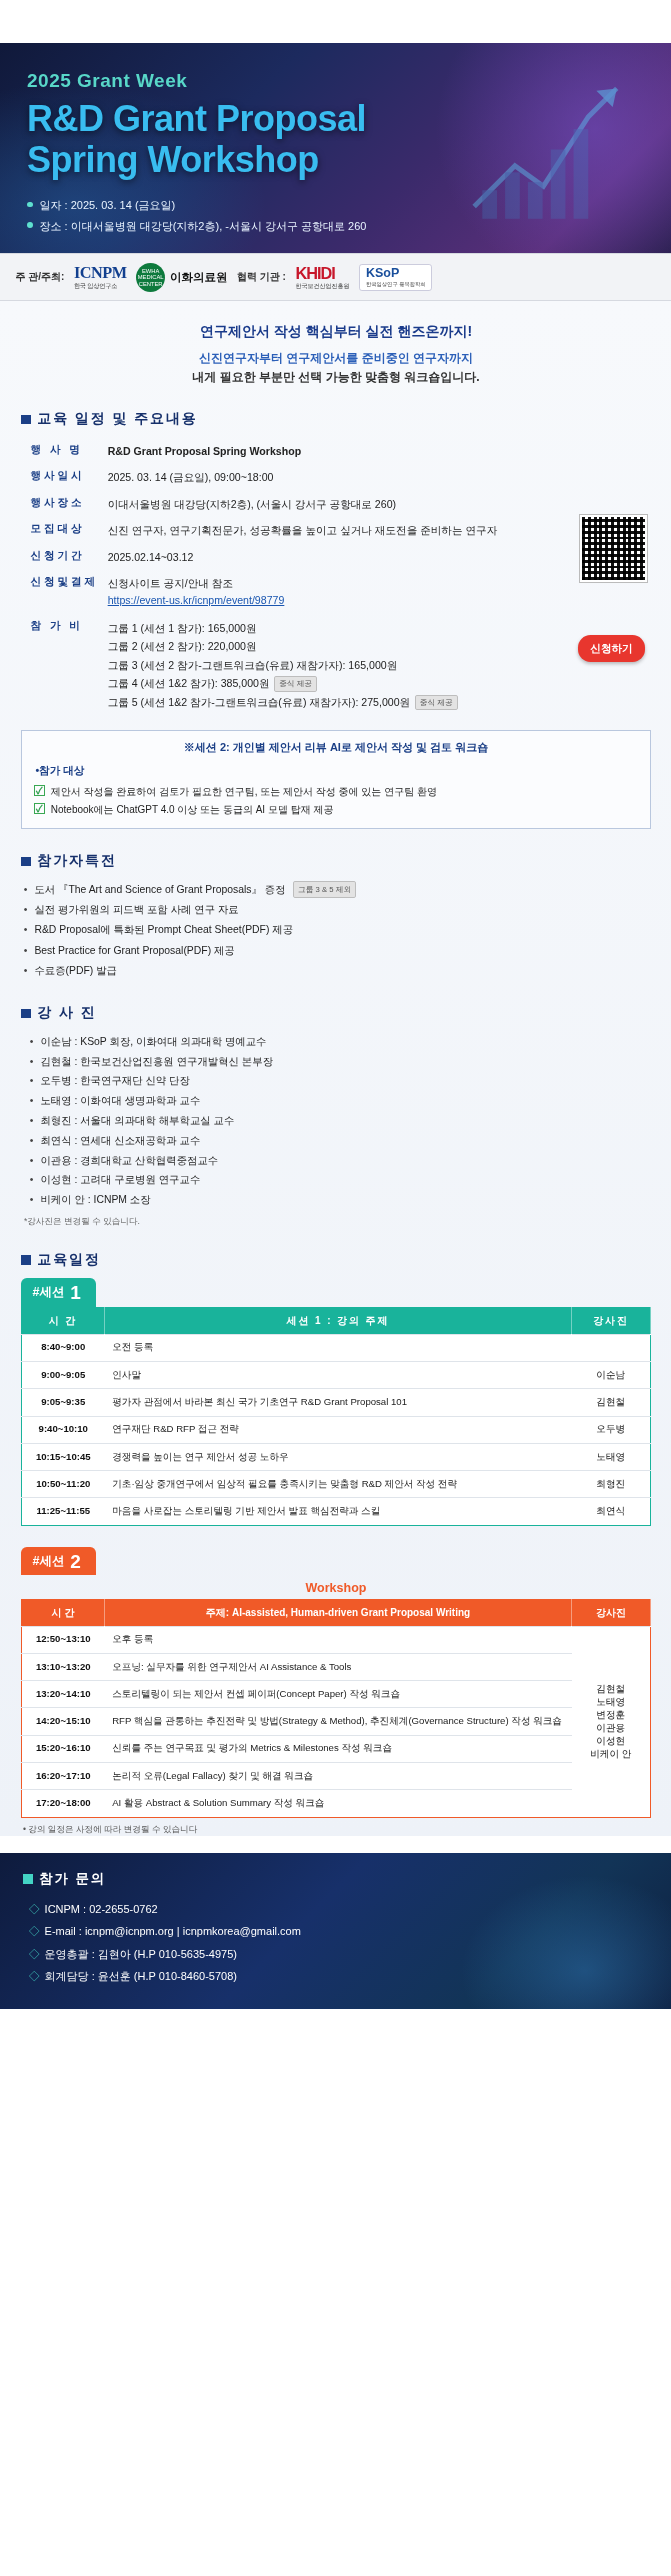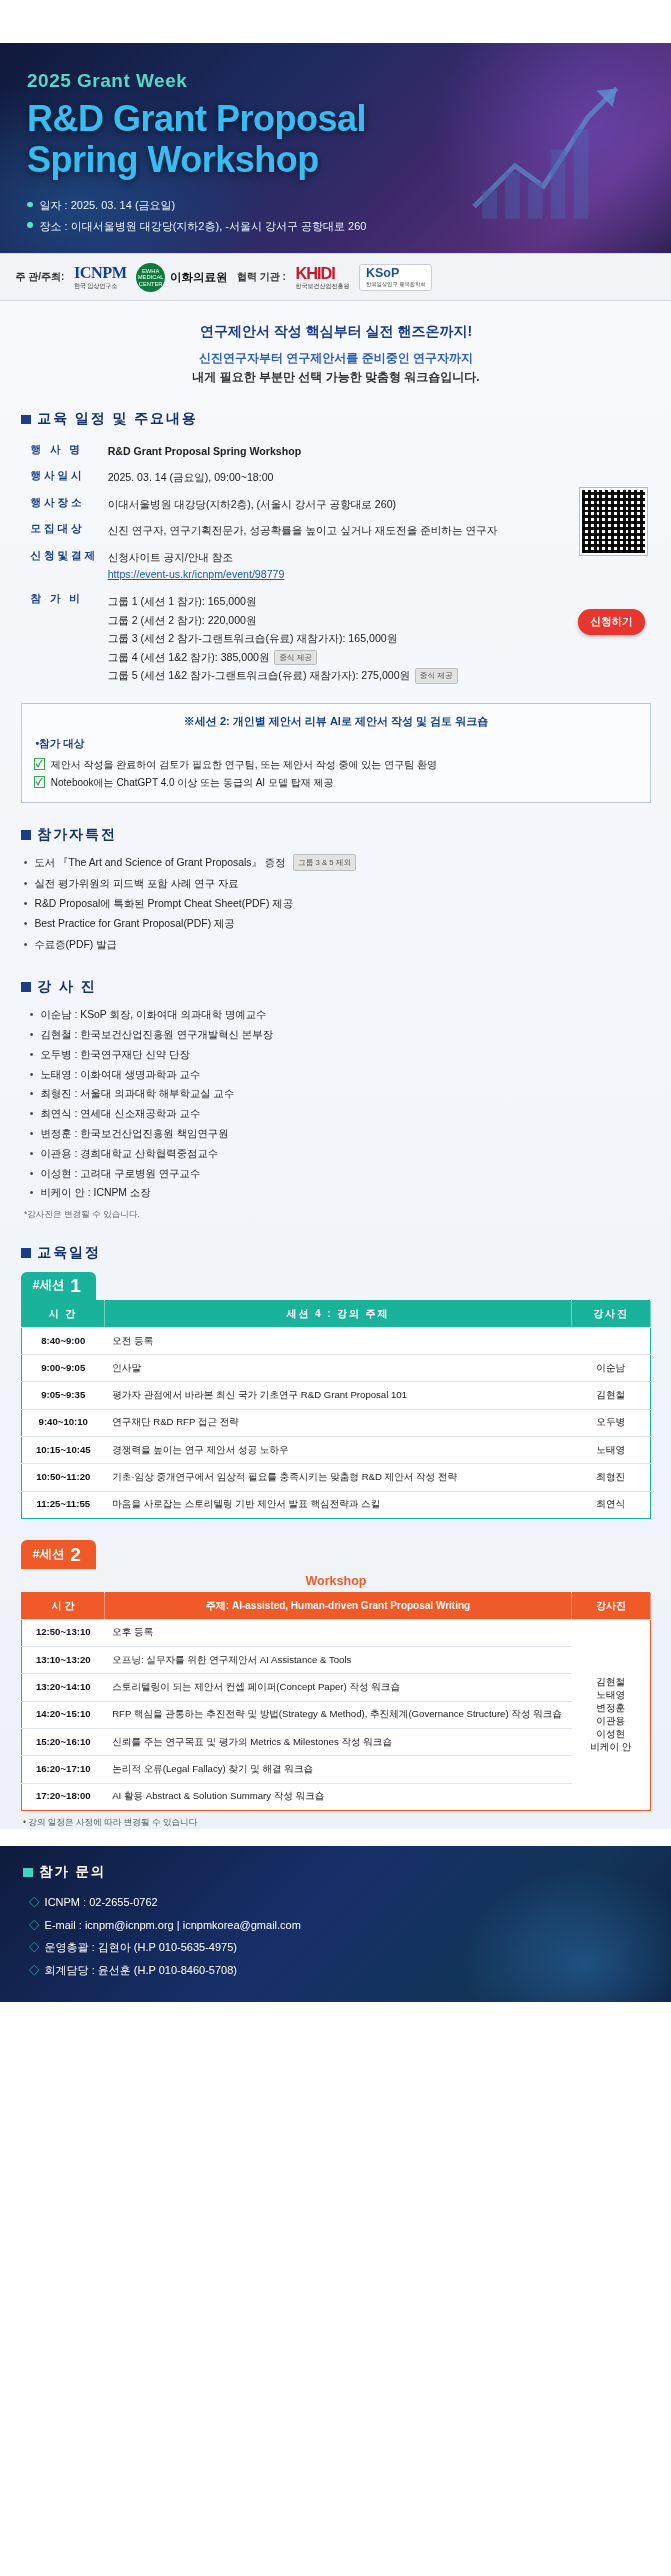--- a/index.html
+++ b/index.html
@@ -258,20 +258,24 @@
         </tr>
         <tr>
           <th>행사장소</th>
           <td>이대서울병원 대강당(지하2층), (서울시 강서구 공항대로 260)</td>
         </tr>
         <tr>
           <th>모집대상</th>
           <td>신진 연구자, 연구기획전문가, 성공확률을 높이고 싶거나 재도전을 준비하는 연구자</td>
         </tr>
         <tr>
+          <th>신청기간</th>
+          <td>2025.02.14~03.12</td>
+        </tr>
+        <tr>
           <th>신청및결제</th>
           <td class="apply-row">
             <div>신청사이트 공지/안내 참조</div>
             <a class="link" href="#">https://event-us.kr/icnpm/event/98779</a>
             <div class="qr"></div>
           </td>
         </tr>
         <tr>
           <th>참 가 비</th>
           <td style="position:relative">
@@ -320,42 +324,41 @@
       <span class="sec-sq"></span>
       <span class="sec-title">강 사 진</span>
     </div>
     <ul class="lect-list">
       <li><span>이순남 : KSoP 회장, 이화여대 의과대학 명예교수</span></li>
       <li><span>김현철 : 한국보건산업진흥원 연구개발혁신 본부장</span></li>
       <li><span>오두병 : 한국연구재단 신약 단장</span></li>
       <li><span>노태영 : 이화여대 생명과학과 교수</span></li>
       <li><span>최형진 : 서울대 의과대학 해부학교실 교수</span></li>
       <li><span>최연식 : 연세대 신소재공학과 교수</span></li>
-      <li><span>변정훈 : 한국보건산업진흥원 책임연구원</span></li>
       <li><span>이관용 : 경희대학교 산학협력중점교수</span></li>
       <li><span>이성현 : 고려대 구로병원 연구교수</span></li>
       <li><span>비케이 안 : ICNPM 소장</span></li>
     </ul>
     <div class="foot-note">*강사진은 변경될 수 있습니다.</div>
 
     <div class="sec-head">
       <span class="sec-sq"></span>
       <span class="sec-title">교육일정</span>
     </div>
 
     <div class="sess-card">
       <div class="sess-tab">
         <span>#세션</span>
         <span class="sess-num">1</span>
       </div>
       <table class="sched">
         <thead>
           <tr>
             <th class="col-time">시 간</th>
-            <th>세션 4 : 강의 주제</th>
+            <th>세션 1 : 강의 주제</th>
             <th class="col-who">강사진</th>
           </tr>
         </thead>
         <tbody>
           <tr>
             <td class="time">8:40~9:00</td>
             <td>오전 등록</td>
             <td class="who"></td>
           </tr>
           <tr>

